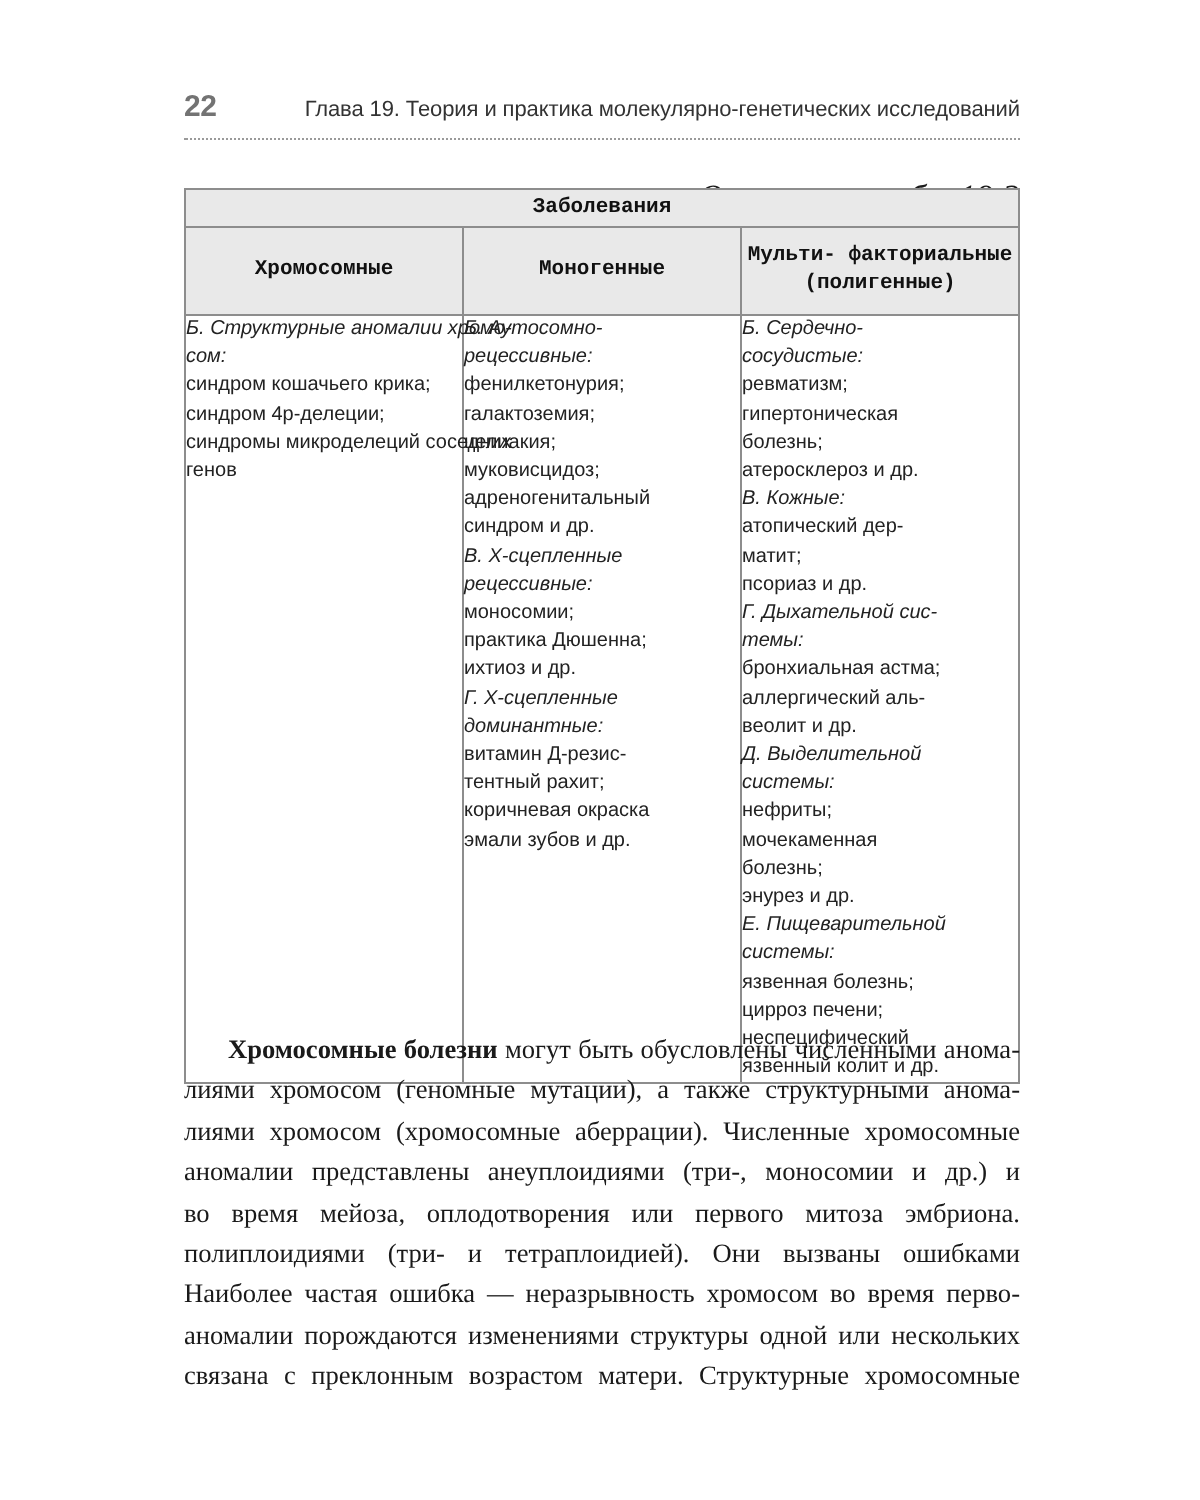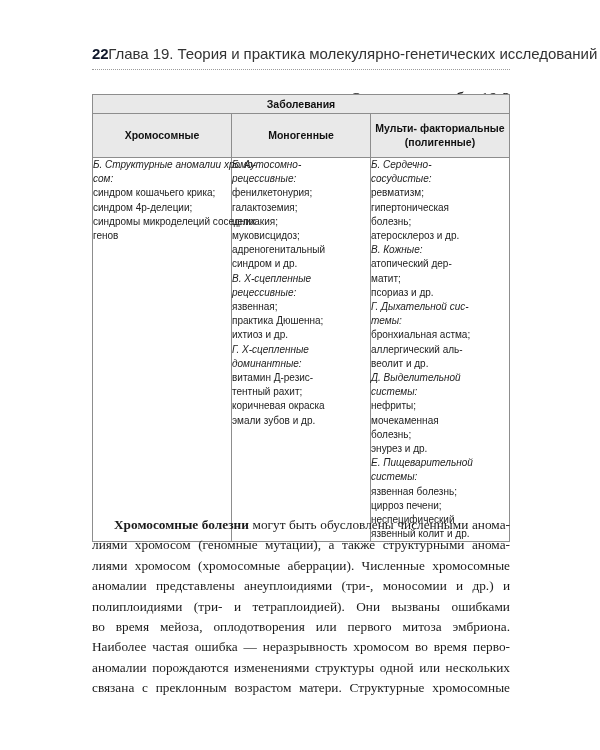--- a/index.html
+++ b/index.html
@@ -32,29 +32,29 @@
     top: 44px;
     width: 418px;
     height: 22px;
     display: flex;
     align-items: baseline;
   }
   .folio {
     font-family: "Liberation Sans", "DejaVu Sans", sans-serif;
     font-weight: bold;
     font-size: 15px;
-    color: #0f172a;
+    color: #737373;
     line-height: 20px;
     letter-spacing: -0.2px;
   }
   .runhead-title {
     flex: 1;
     text-align: right;
     font-family: "Liberation Sans", "DejaVu Sans", sans-serif;
-    font-size: 15px;
+    font-size: 11px;
     color: #333333;
     line-height: 20px;
     white-space: nowrap;
     letter-spacing: -0.05px;
   }
   .runhead-rule {
     position: absolute;
     left: 92px;
     top: 69px;
     width: 418px;
@@ -87,21 +87,21 @@
     border-collapse: collapse;
     table-layout: fixed;
   }
   .tbl td, .tbl th {
     border: 1px solid #8d8d8d;
     padding: 0;
     vertical-align: top;
   }
   .tbl th {
     background: #e9e9e9;
-    font-family: Liberation Sans, sans-serif;
+    font-family: Liberation Mono, monospace;
     font-weight: bold;
     font-size: 10.5px;
     color: #111111;
     vertical-align: middle;
   }
   .hdr-span {
     height: 18px;
     line-height: 18px;
   }
   .hdr-col {
@@ -201,21 +201,21 @@
           <span class="ln it">Б. Аутосомно-</span>
           <span class="ln it">рецессивные:</span>
           <span class="ln">фенилкетонурия;</span>
           <span class="ln">галактоземия;</span>
           <span class="ln">целиакия;</span>
           <span class="ln">муковисцидоз;</span>
           <span class="ln">адреногенитальный</span>
           <span class="ln">синдром и др.</span>
           <span class="ln it">В. Х-сцепленные</span>
           <span class="ln it">рецессивные:</span>
-          <span class="ln">язвенная;</span>
+          <span class="ln">моносомии;</span>
           <span class="ln">практика Дюшенна;</span>
           <span class="ln">ихтиоз и др.</span>
           <span class="ln it">Г. Х-сцепленные</span>
           <span class="ln it">доминантные:</span>
           <span class="ln">витамин Д-резис-</span>
           <span class="ln">тентный рахит;</span>
           <span class="ln">коричневая окраска</span>
           <span class="ln">эмали зубов и др.</span>
         </td>
 
@@ -250,20 +250,20 @@
         </td>
       </tr>
     </tbody>
   </table>
 
   <div class="body-par">
     <span class="ln j"><span class="indent"></span><b>Хромосомные болезни</b><span> могут быть обусловлены численными анома-</span></span>
     <span class="ln j">лиями хромосом (геномные мутации), а также структурными анома-</span>
     <span class="ln j">лиями хромосом (хромосомные аберрации). Численные хромосомные</span>
     <span class="ln j">аномалии представлены анеуплоидиями (три-, моносомии и др.) и</span>
+    <span class="ln j">во время мейоза, оплодотворения или первого митоза эмбриона.</span>
     <span class="ln j">полиплоидиями (три- и тетраплоидией). Они вызваны ошибками</span>
-    <span class="ln j">во время мейоза, оплодотворения или первого митоза эмбриона.</span>
     <span class="ln j">Наиболее частая ошибка — неразрывность хромосом во время перво-</span>
     <span class="ln j">аномалии порождаются изменениями структуры одной или нескольких</span>
     <span class="ln j">связана с преклонным возрастом матери. Структурные хромосомные</span>
   </div>
 
 </div>
 
 </body></html>

